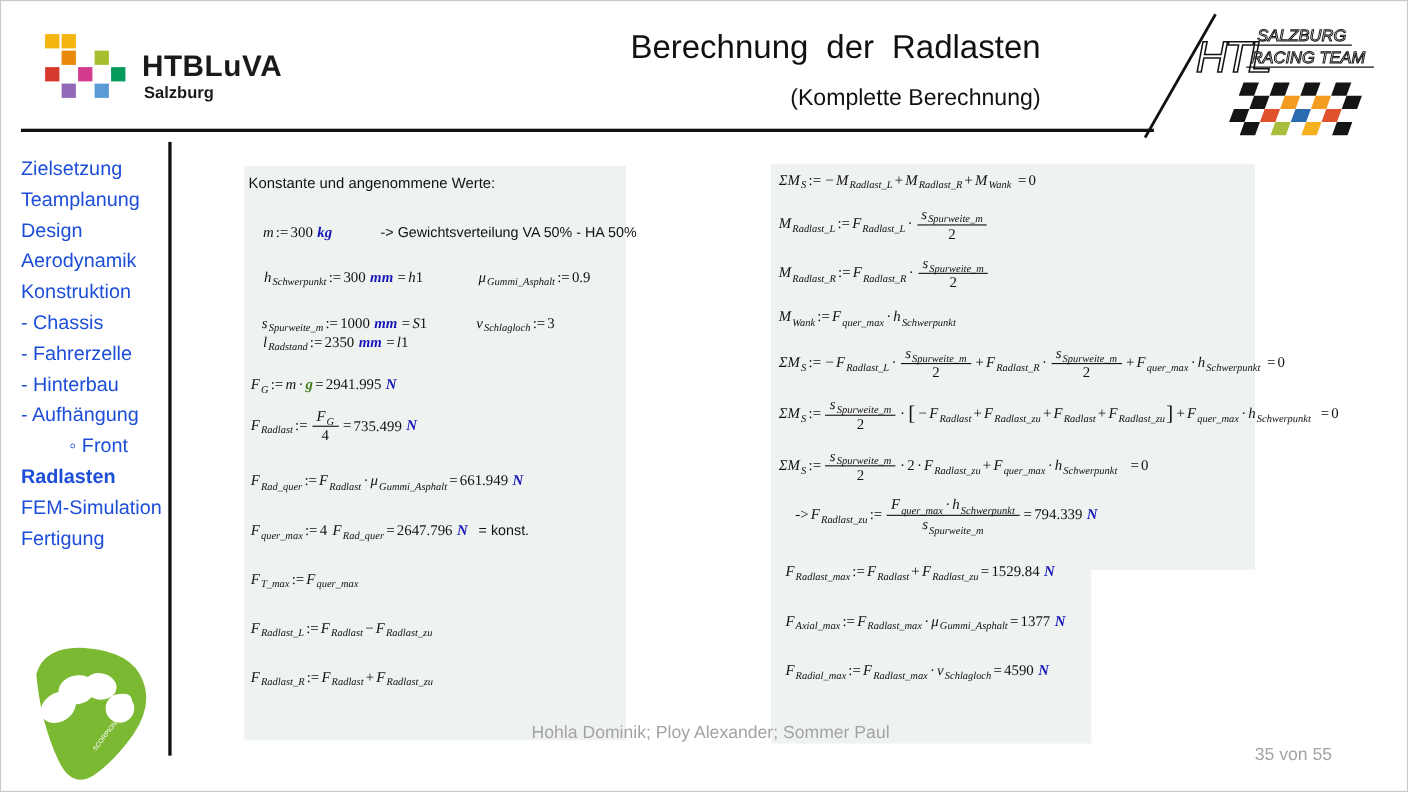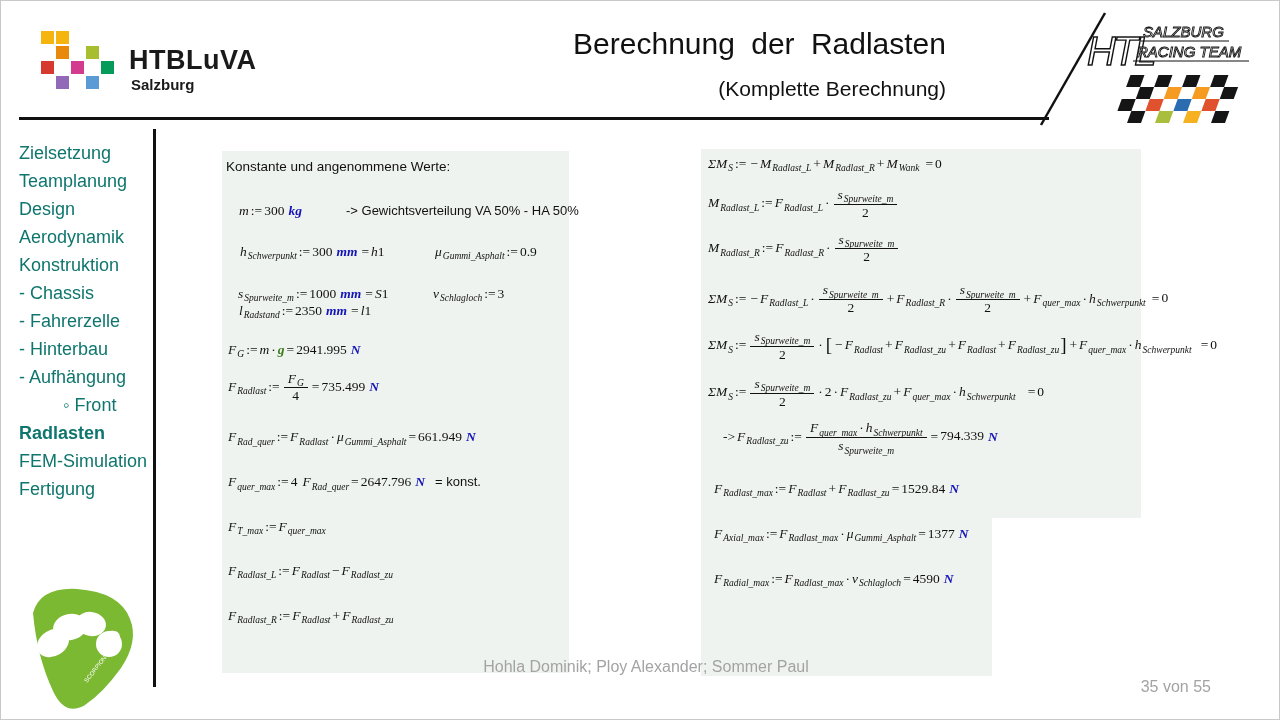--- a/index.html
+++ b/index.html
@@ -17,21 +17,21 @@
   .page-title{font-size:30px;word-spacing:8px;color:#111;}
   .page-subtitle{font-size:21px;margin-top:16px;color:#111;}
 
   .hline{position:absolute;left:18px;top:116px;width:1030px;height:3px;background:#111;}
   .vline{position:absolute;left:152px;top:128px;width:3px;height:558px;background:#111;}
 
   .racing-logo{position:absolute;left:1020px;top:6px;width:255px;height:135px;}
 
   
   .sidebar{position:absolute;left:18px;top:138px;width:132px;}
-  .side-item{height:28px;line-height:28px;font-size:18px;color:#0f766e;white-space:nowrap;cursor:default;}
+  .side-item{height:28px;line-height:28px;font-size:18px;color:#1d4ed8;white-space:nowrap;cursor:default;}
   .side-item.bold{font-weight:bold;}
   .side-item.sub2{padding-left:4px;margin-left:40px;}
 
   
   .panel{position:absolute;color:#1a1a1a;}
   .panel-left{left:221px;top:150px;width:347px;height:522px;background:#eff3ef;padding:8px 0 0 4px;box-sizing:border-box;}
   .panel-right{left:700px;top:148px;width:440px;height:527px;padding:6px 0 0 4px;box-sizing:border-box;background:transparent;}
   .pr-bg-top{position:absolute;left:0;top:0;width:440px;height:369px;background:#eff3ef;z-index:0;}
   .pr-bg-bottom{position:absolute;left:0;top:369px;width:291px;height:158px;background:#eff3ef;z-index:0;}
   .panel-head{font-family:"Liberation Sans",sans-serif;font-size:13.5px;color:#111;position:relative;z-index:1;}
@@ -148,20 +148,21 @@
       </div>
   </div>
 
   <div class="panel panel-right">
     <div class="pr-bg-top"></div>
     <div class="pr-bg-bottom"></div>
     <div class="rows" id="right-rows">
         <div class="frow" style="margin-top: 0px; padding-left: 3px;"><span class="fcell"><span class="mv">ΣM<span class="msub">S</span></span><span class="mo">:=</span><span class="mo">−</span><span class="mv">M<span class="msub">Radlast_L</span></span><span class="mo">+</span><span class="mv">M<span class="msub">Radlast_R</span></span><span class="mo">+</span><span class="mv">M<span class="msub">Wank</span></span><span style="display: inline-block; width: 4px;"></span><span class="mo">=</span><span class="mn">0</span></span></div>
         <div class="frow" style="margin-top: 16px; padding-left: 3px;"><span class="fcell"><span class="mv">M<span class="msub">Radlast_L</span></span><span class="mo">:=</span><span class="mv">F<span class="msub">Radlast_L</span></span><span class="mo">·</span><span class="frac"><span class="fnum"><span class="mv">s<span class="msub">Spurweite_m</span></span></span><span class="fden"><span class="mn">2</span></span></span></span></div>
         <div class="frow" style="margin-top: 12px; padding-left: 3px;"><span class="fcell"><span class="mv">M<span class="msub">Radlast_R</span></span><span class="mo">:=</span><span class="mv">F<span class="msub">Radlast_R</span></span><span class="mo">·</span><span class="frac"><span class="fnum"><span class="mv">s<span class="msub">Spurweite_m</span></span></span><span class="fden"><span class="mn">2</span></span></span></span></div>
+        <div class="frow" style="margin-top: 14px; padding-left: 3px;"><span class="fcell"><span class="mv">M<span class="msub">Wank</span></span><span class="mo">:=</span><span class="mv">F<span class="msub">quer_max</span></span><span class="mo">·</span><span class="mv">h<span class="msub">Schwerpunkt</span></span></span></div>
         <div class="frow" style="margin-top: 18px; padding-left: 3px;"><span class="fcell"><span class="mv">ΣM<span class="msub">S</span></span><span class="mo">:=</span><span class="mo">−</span><span class="mv">F<span class="msub">Radlast_L</span></span><span class="mo">·</span><span class="frac"><span class="fnum"><span class="mv">s<span class="msub">Spurweite_m</span></span></span><span class="fden"><span class="mn">2</span></span></span><span class="mo">+</span><span class="mv">F<span class="msub">Radlast_R</span></span><span class="mo">·</span><span class="frac"><span class="fnum"><span class="mv">s<span class="msub">Spurweite_m</span></span></span><span class="fden"><span class="mn">2</span></span></span><span class="mo">+</span><span class="mv">F<span class="msub">quer_max</span></span><span class="mo">·</span><span class="mv">h<span class="msub">Schwerpunkt</span></span><span style="display: inline-block; width: 4px;"></span><span class="mo">=</span><span class="mn">0</span></span></div>
         <div class="frow" style="margin-top: 14px; padding-left: 3px;"><span class="fcell"><span class="mv">ΣM<span class="msub">S</span></span><span class="mo">:=</span><span class="frac"><span class="fnum"><span class="mv">s<span class="msub">Spurweite_m</span></span></span><span class="fden"><span class="mn">2</span></span></span><span class="mo">·</span><span class="mb">[</span><span class="mo">−</span><span class="mv">F<span class="msub">Radlast</span></span><span class="mo">+</span><span class="mv">F<span class="msub">Radlast_zu</span></span><span class="mo">+</span><span class="mv">F<span class="msub">Radlast</span></span><span class="mo">+</span><span class="mv">F<span class="msub">Radlast_zu</span></span><span class="mb">]</span><span class="mo">+</span><span class="mv">F<span class="msub">quer_max</span></span><span class="mo">·</span><span class="mv">h<span class="msub">Schwerpunkt</span></span><span style="display: inline-block; width: 7px;"></span><span class="mo">=</span><span class="mn">0</span></span></div>
         <div class="frow" style="margin-top: 14px; padding-left: 3px;"><span class="fcell"><span class="mv">ΣM<span class="msub">S</span></span><span class="mo">:=</span><span class="frac"><span class="fnum"><span class="mv">s<span class="msub">Spurweite_m</span></span></span><span class="fden"><span class="mn">2</span></span></span><span class="mo">·</span><span class="mn">2</span><span class="mo">·</span><span class="mv">F<span class="msub">Radlast_zu</span></span><span class="mo">+</span><span class="mv">F<span class="msub">quer_max</span></span><span class="mo">·</span><span class="mv">h<span class="msub">Schwerpunkt</span></span><span style="display: inline-block; width: 10px;"></span><span class="mo">=</span><span class="mn">0</span></span></div>
         <div class="frow" style="margin-top: 12px; padding-left: 16px;"><span class="fcell"><span class="mo">-&gt;</span><span class="mv">F<span class="msub">Radlast_zu</span></span><span class="mo">:=</span><span class="frac"><span class="fnum"><span class="mv">F<span class="msub">quer_max</span></span><span class="mo">·</span><span class="mv">h<span class="msub">Schwerpunkt</span></span></span><span class="fden"><span class="mv">s<span class="msub">Spurweite_m</span></span></span></span><span class="mo">=</span><span class="mn">794.339</span><span class="mu">N</span></span></div>
         <div class="frow" style="margin-top: 26px; padding-left: 9px;"><span class="fcell"><span class="mv">F<span class="msub">Radlast_max</span></span><span class="mo">:=</span><span class="mv">F<span class="msub">Radlast</span></span><span class="mo">+</span><span class="mv">F<span class="msub">Radlast_zu</span></span><span class="mo">=</span><span class="mn">1529.84</span><span class="mu">N</span></span></div>
         <div class="frow" style="margin-top: 28px; padding-left: 9px;"><span class="fcell"><span class="mv">F<span class="msub">Axial_max</span></span><span class="mo">:=</span><span class="mv">F<span class="msub">Radlast_max</span></span><span class="mo">·</span><span class="mv">μ<span class="msub">Gummi_Asphalt</span></span><span class="mo">=</span><span class="mn">1377</span><span class="mu">N</span></span></div>
         <div class="frow" style="margin-top: 28px; padding-left: 9px;"><span class="fcell"><span class="mv">F<span class="msub">Radial_max</span></span><span class="mo">:=</span><span class="mv">F<span class="msub">Radlast_max</span></span><span class="mo">·</span><span class="mv">ν<span class="msub">Schlagloch</span></span><span class="mo">=</span><span class="mn">4590</span><span class="mu">N</span></span></div>
       </div>
   </div>
 

